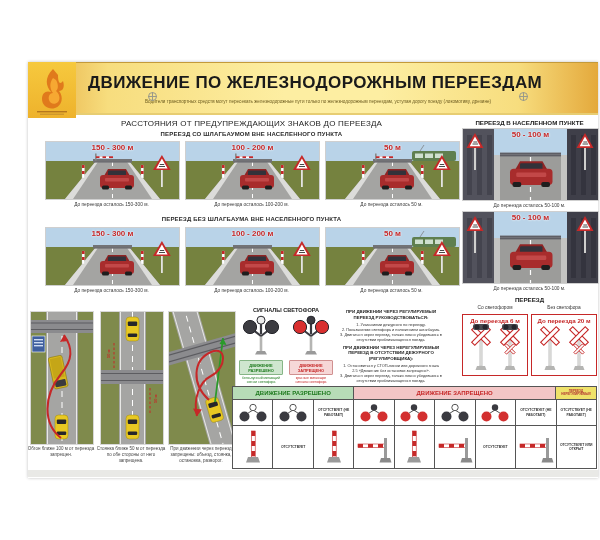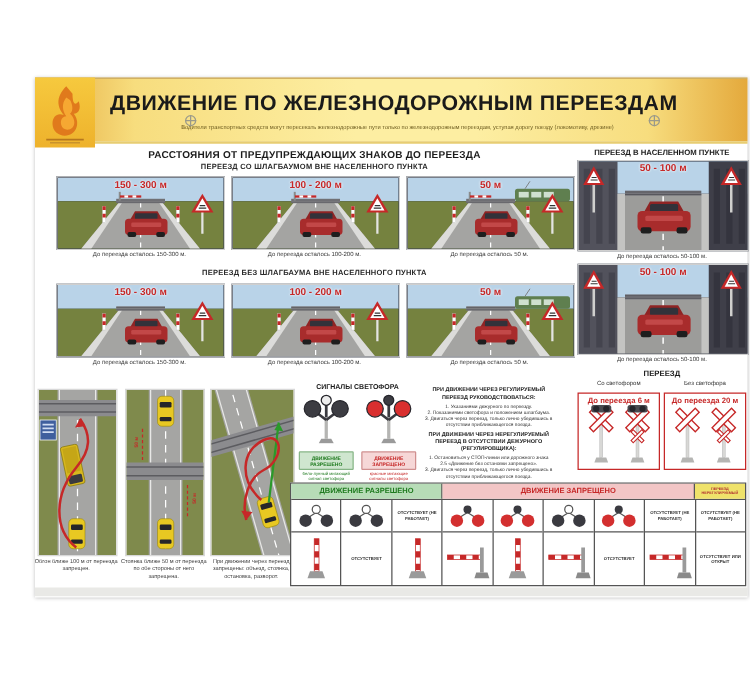--- a/index.html
+++ b/index.html
@@ -12,26 +12,26 @@
         background:linear-gradient(90deg,#e4a93c 0%,#f7dd7e 14%,#fdeea2 45%,#fdeea2 62%,#f7dd7e 86%,#e4a93c 100%);
         border-top:1px solid #c49a3a;border-bottom:2px solid #e7cd72;}
   #logo{left:28px;top:62px;width:48px;height:56px;background:linear-gradient(#f6c93e,#eeb22c);z-index:3;}
   #title{left:88px;top:73px;width:460px;font-size:17px;font-weight:bold;color:#1a1a1a;letter-spacing:.4px;z-index:2;}
   #subtitle{left:90px;top:99px;width:456px;text-align:center;font-size:4.6px;color:#6b5a1e;z-index:2;}
   .regmark{width:7px;height:7px;border:1px solid #9a9a8a;border-radius:50%;z-index:2;position:absolute;}
   .regmark:before,.regmark:after{content:"";position:absolute;background:#9a9a8a;}
   .regmark:before{left:3px;top:-1px;width:1px;height:9px;}
   .regmark:after{top:3px;left:-1px;height:1px;width:9px;}
   
-  .h-main{font-size:8px;font-weight:bold;color:#1c1c1c;text-align:center;letter-spacing:.2px;}
+  .h-main{font-size:8px;font-weight:normal;color:#1c1c1c;text-align:center;letter-spacing:.2px;}
   .h-sub{font-size:6px;font-weight:bold;color:#2a2a2a;text-align:center;letter-spacing:.2px;}
   .h-right{font-size:6.2px;font-weight:bold;color:#1c1c1c;text-align:center;}
   
   .scene-wrap{position:absolute;}
-  .scene{position:relative;width:100%;background:#0f172a;overflow:hidden;border:1px solid #cfcfcf;}
+  .scene{position:relative;width:100%;background:#c4b5fd;overflow:hidden;border:1px solid #cfcfcf;}
   .scene svg{display:block;width:100%;height:100%;}
   .dist{position:absolute;top:1px;left:0;width:100%;text-align:center;font-size:8px;font-weight:bold;color:#c62828;text-shadow:0 0 2px #eef4fa,0 0 2px #eef4fa;}
   .scene-cap{margin-top:2px;font-size:4.8px;color:#3a3a3a;text-align:center;}
   
   .cbx{position:absolute;width:66px;height:62px;border:1.5px solid #c62828;background:#fff;box-sizing:border-box;text-align:center;}
   .cbx-label{font-size:6.2px;font-weight:bold;color:#c62828;margin-top:2px;}
   .col-label{position:absolute;font-size:4.8px;color:#333;text-align:center;}
   
   .diag{position:absolute;border:1px solid #d8d8d8;overflow:hidden;}
   .diag svg{display:block;}

